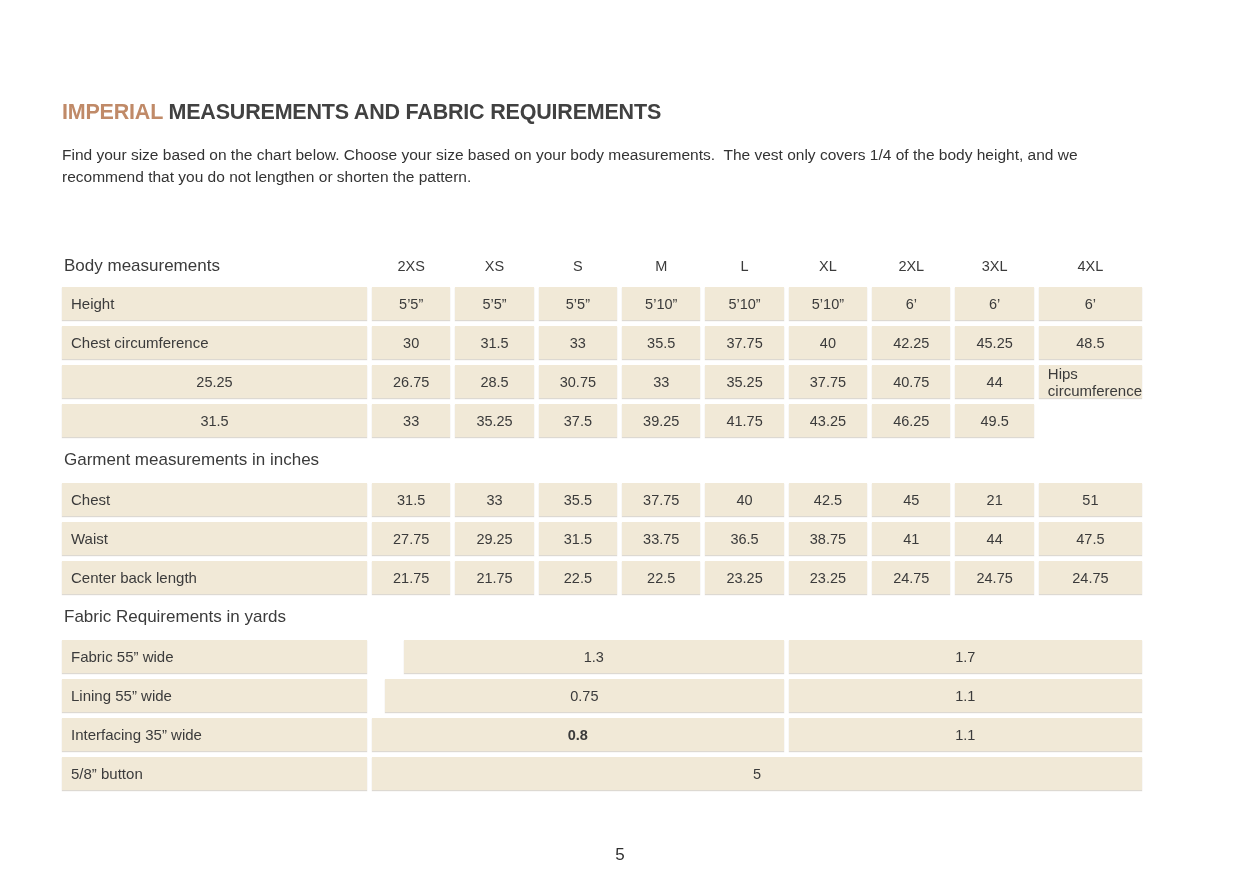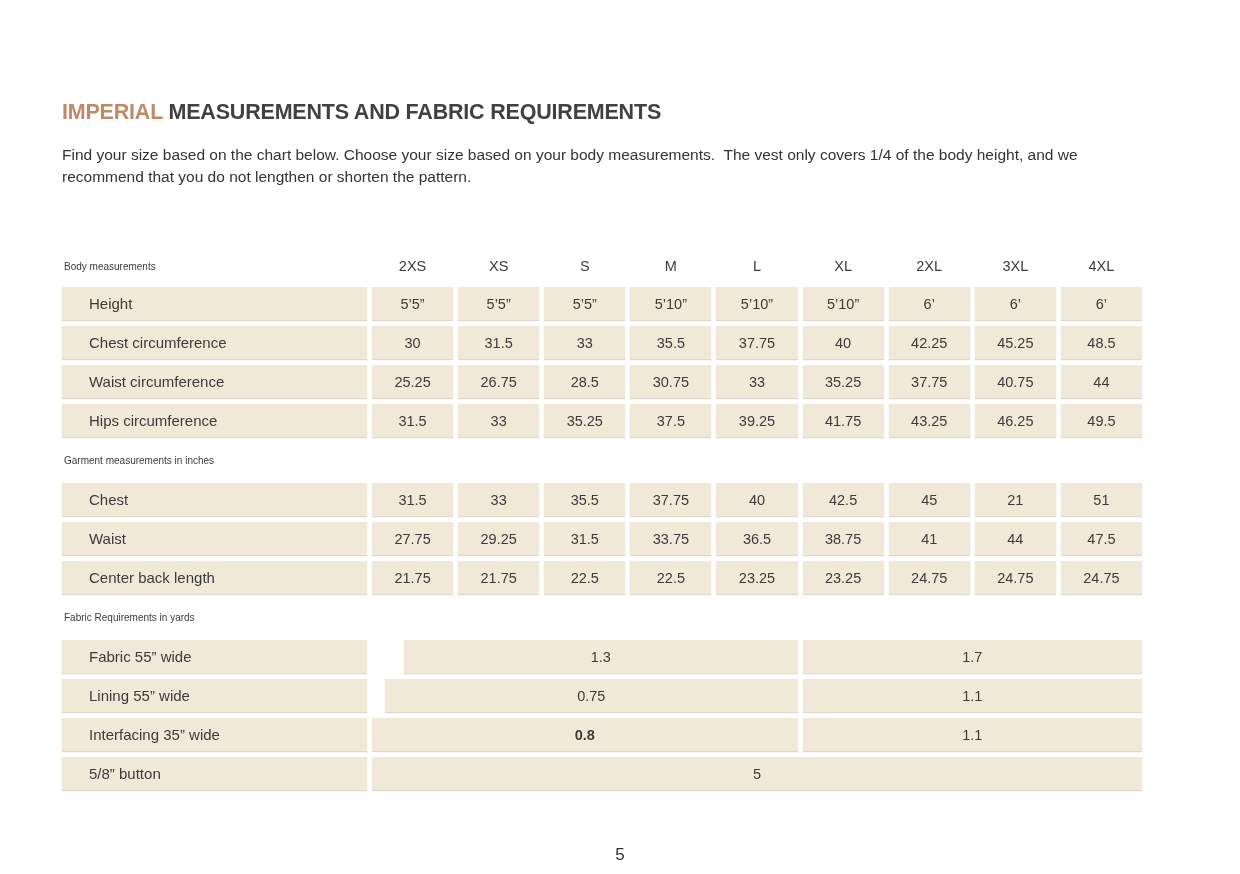--- a/index.html
+++ b/index.html
@@ -45,35 +45,35 @@
 
   .cell {
     background: #f1e9d7;
     height: 33px;
     display: flex;
     align-items: center;
     box-shadow: 0 1px 1px rgba(120, 105, 75, 0.25);
   }
   .label-cell {
     justify-content: flex-start;
-    padding-left: 27px;
+    padding-left: 9px;
     font-size: 15px;
   }
   .value-cell {
     justify-content: center;
     font-size: 14.5px;
   }
 
   .section-label {
     background: transparent;
     box-shadow: none;
     display: flex;
     align-items: center;
     padding-left: 2px;
-    font-size: 10px;
+    font-size: 17px;
     color: #3b3b3b;
     height: 30px;
   }
   .section-label.full { grid-column: 1 / -1; height: 34px; }
 
   .size-header {
     background: transparent;
     display: flex;
     align-items: center;
     justify-content: center;
@@ -123,21 +123,20 @@
       <div class="cell label-cell">Chest circumference</div>
       <div class="cell value-cell">30</div>
       <div class="cell value-cell">31.5</div>
       <div class="cell value-cell">33</div>
       <div class="cell value-cell">35.5</div>
       <div class="cell value-cell">37.75</div>
       <div class="cell value-cell">40</div>
       <div class="cell value-cell">42.25</div>
       <div class="cell value-cell">45.25</div>
       <div class="cell value-cell">48.5</div>
-      <div class="cell label-cell">Waist circumference</div>
       <div class="cell value-cell">25.25</div>
       <div class="cell value-cell">26.75</div>
       <div class="cell value-cell">28.5</div>
       <div class="cell value-cell">30.75</div>
       <div class="cell value-cell">33</div>
       <div class="cell value-cell">35.25</div>
       <div class="cell value-cell">37.75</div>
       <div class="cell value-cell">40.75</div>
       <div class="cell value-cell">44</div>
       <div class="cell label-cell">Hips circumference</div>

